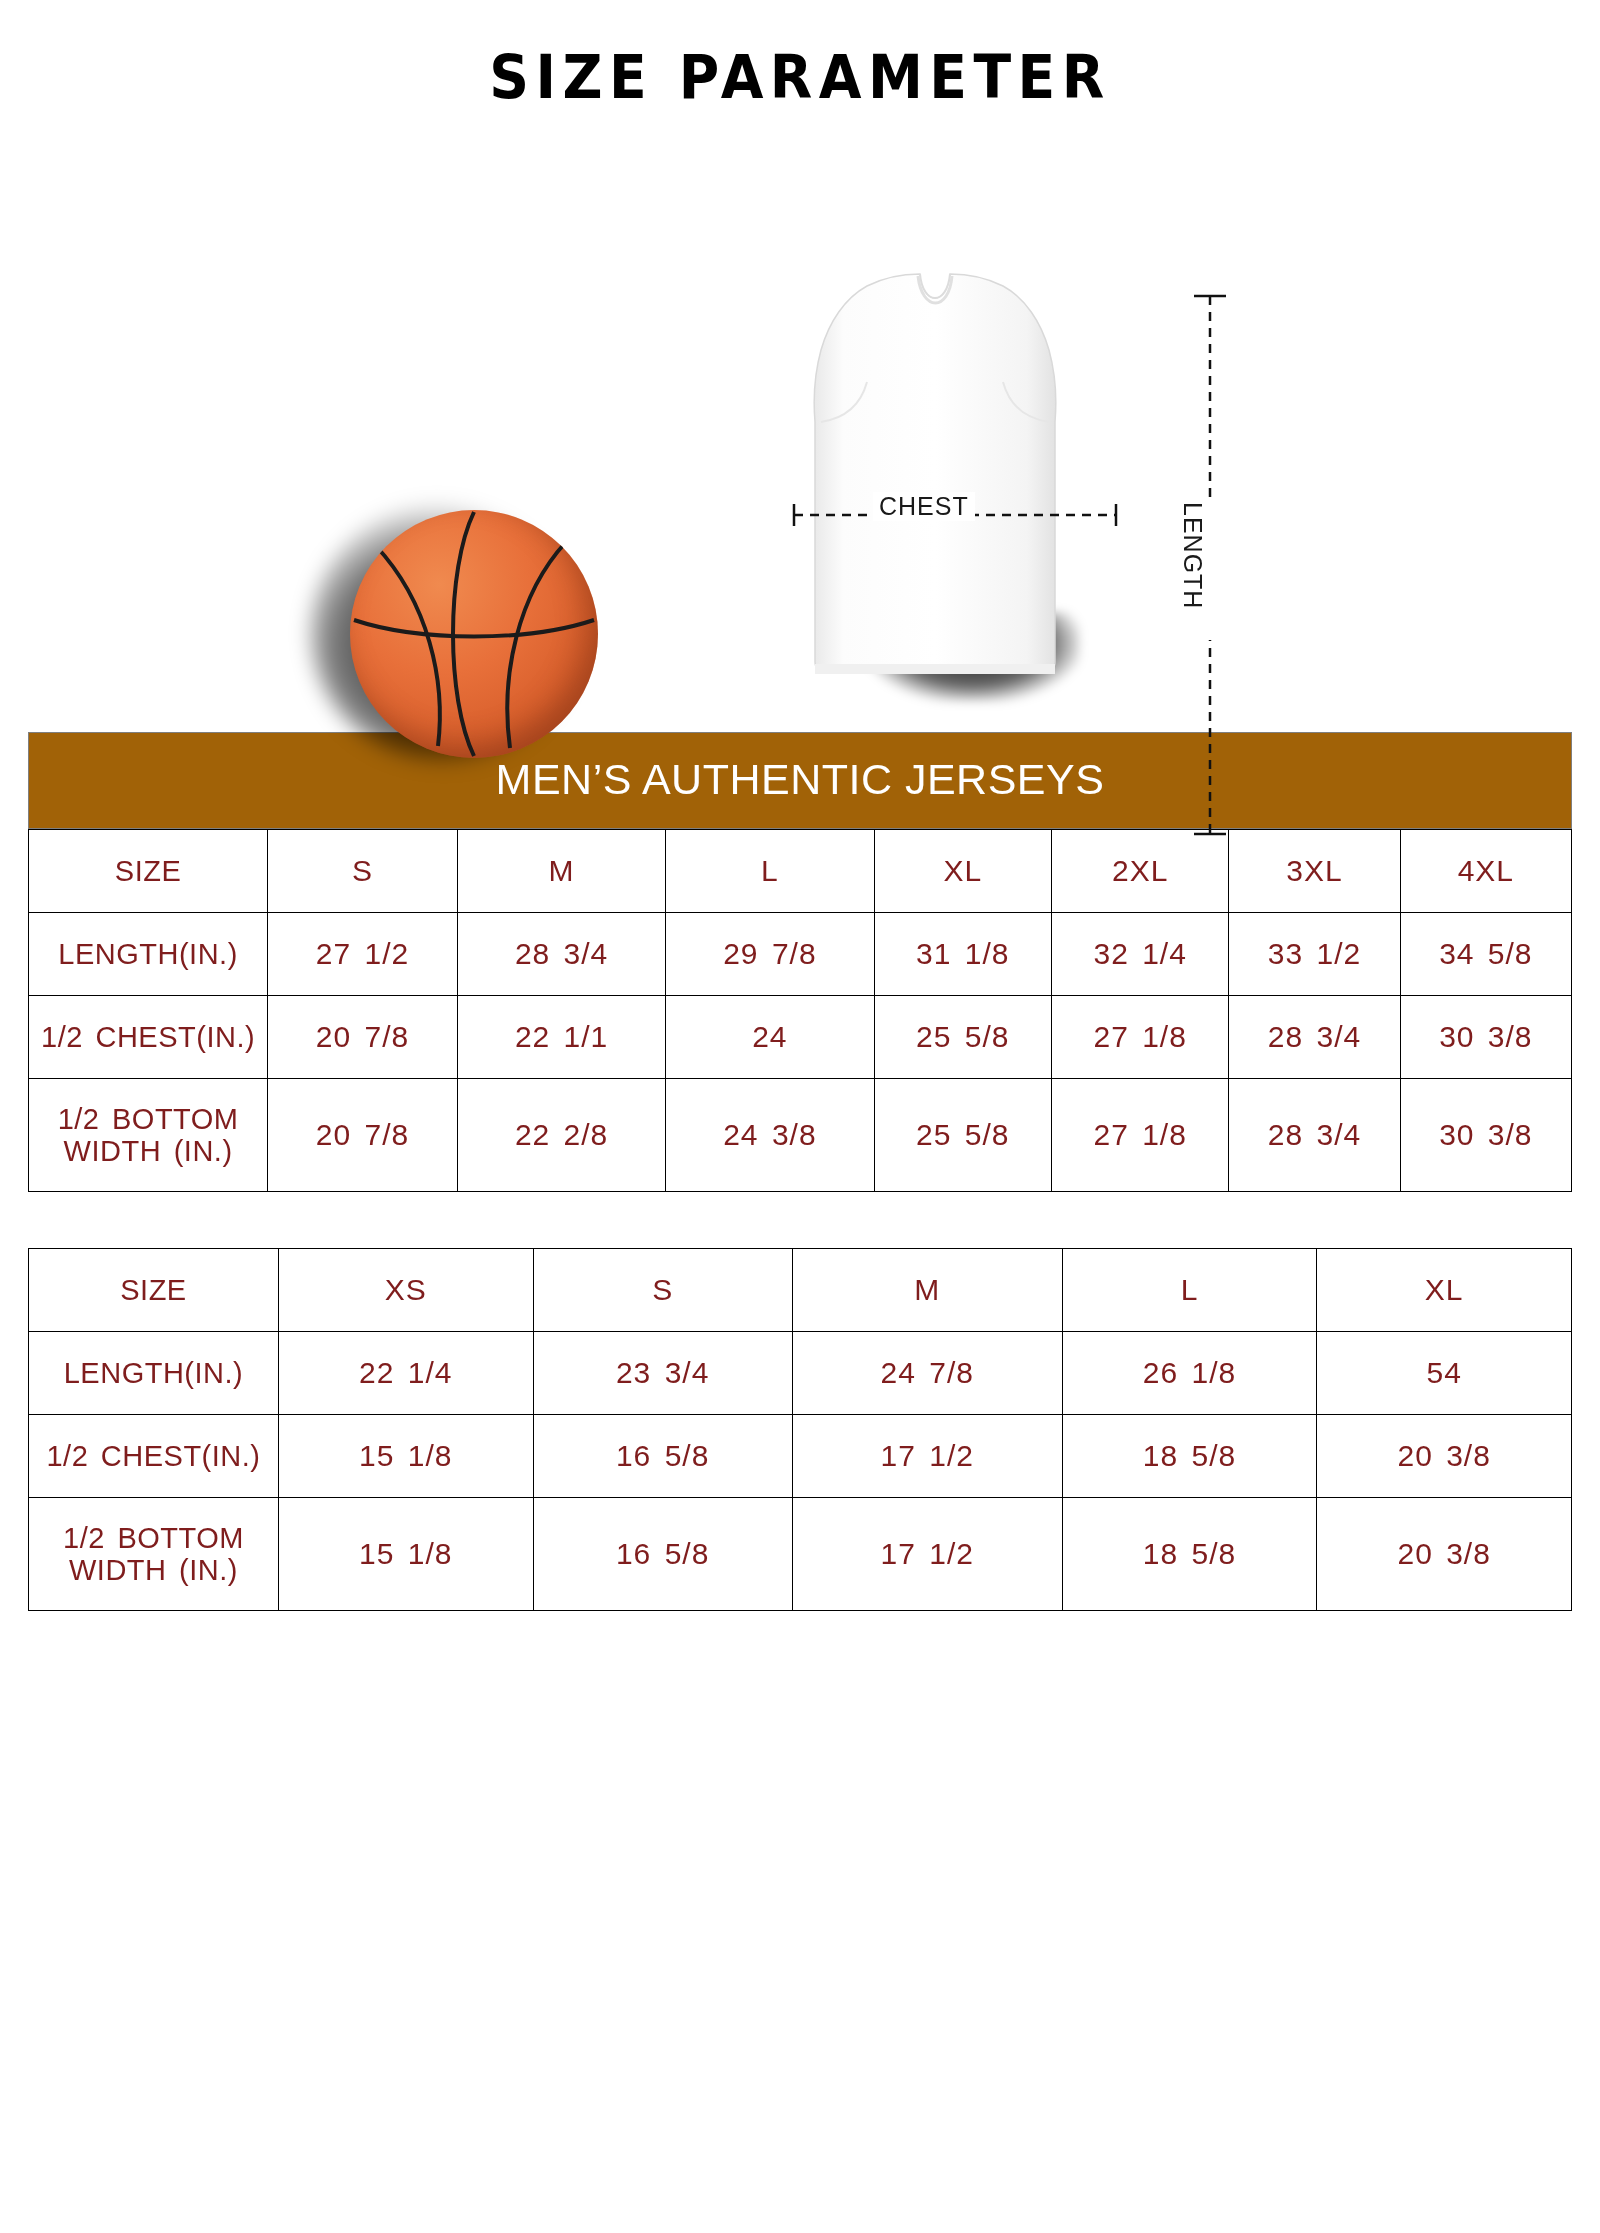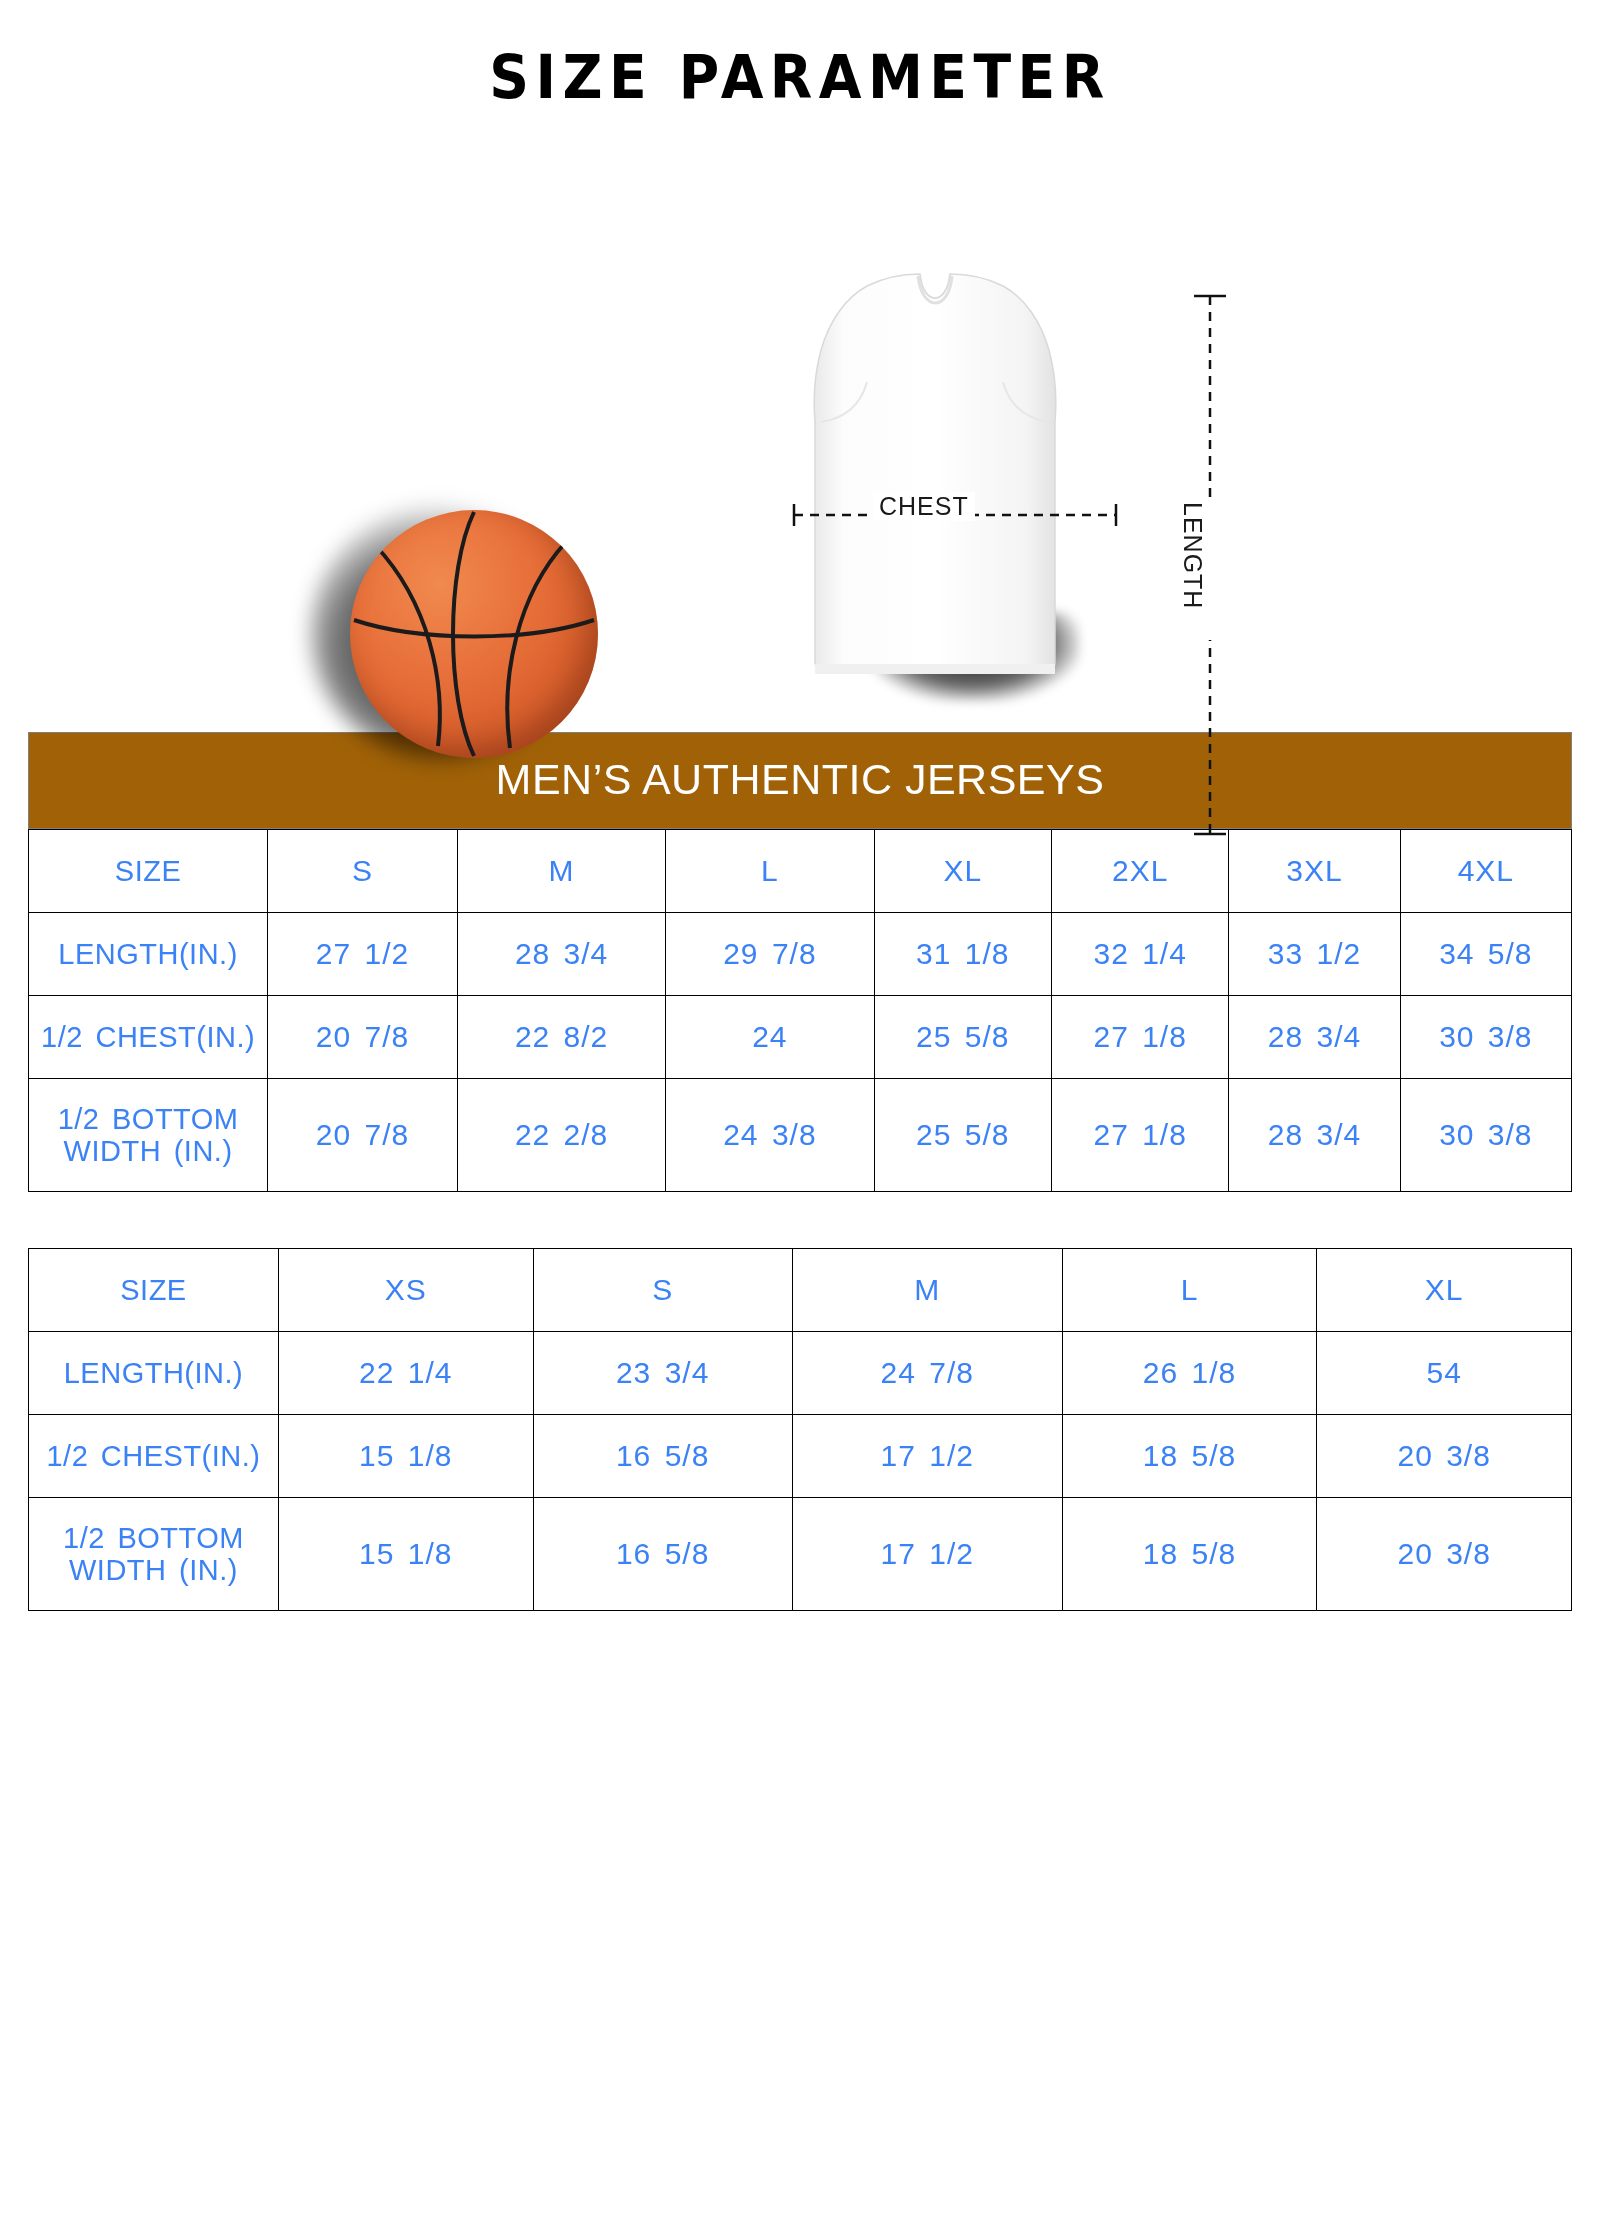--- a/index.html
+++ b/index.html
@@ -146,21 +146,21 @@
   }
   table.size-table {
     width: 100%;
     border-collapse: collapse;
     table-layout: fixed;
   }
   table.size-table td {
     border: 1px solid #000000;
     text-align: center;
     font-size: 30px;
-    color: #3b82f6;
+    color: #7f1d1d;
     height: 78px;
     padding: 2px 4px;
     font-family: "Liberation Sans", sans-serif;
     letter-spacing: 1px;
     word-spacing: 4px;
   }
   table.size-table td.rowhead {
     font-size: 29px;
     letter-spacing: 0.5px;
   }
@@ -271,21 +271,21 @@
           <td>28  3/4</td>
           <td>29  7/8</td>
           <td>31  1/8</td>
           <td>32  1/4</td>
           <td>33  1/2</td>
           <td>34  5/8</td>
         </tr>
         <tr>
           <td class="rowhead">1/2 CHEST(IN.)</td>
           <td>20  7/8</td>
-          <td>22  8/2</td>
+          <td>22  1/1</td>
           <td>24</td>
           <td>25  5/8</td>
           <td>27  1/8</td>
           <td>28  3/4</td>
           <td>30  3/8</td>
         </tr>
         <tr class="tall">
           <td class="rowhead two-line">
             <div>1/2 BOTTOM</div>
             <div>WIDTH  (IN.)</div>

